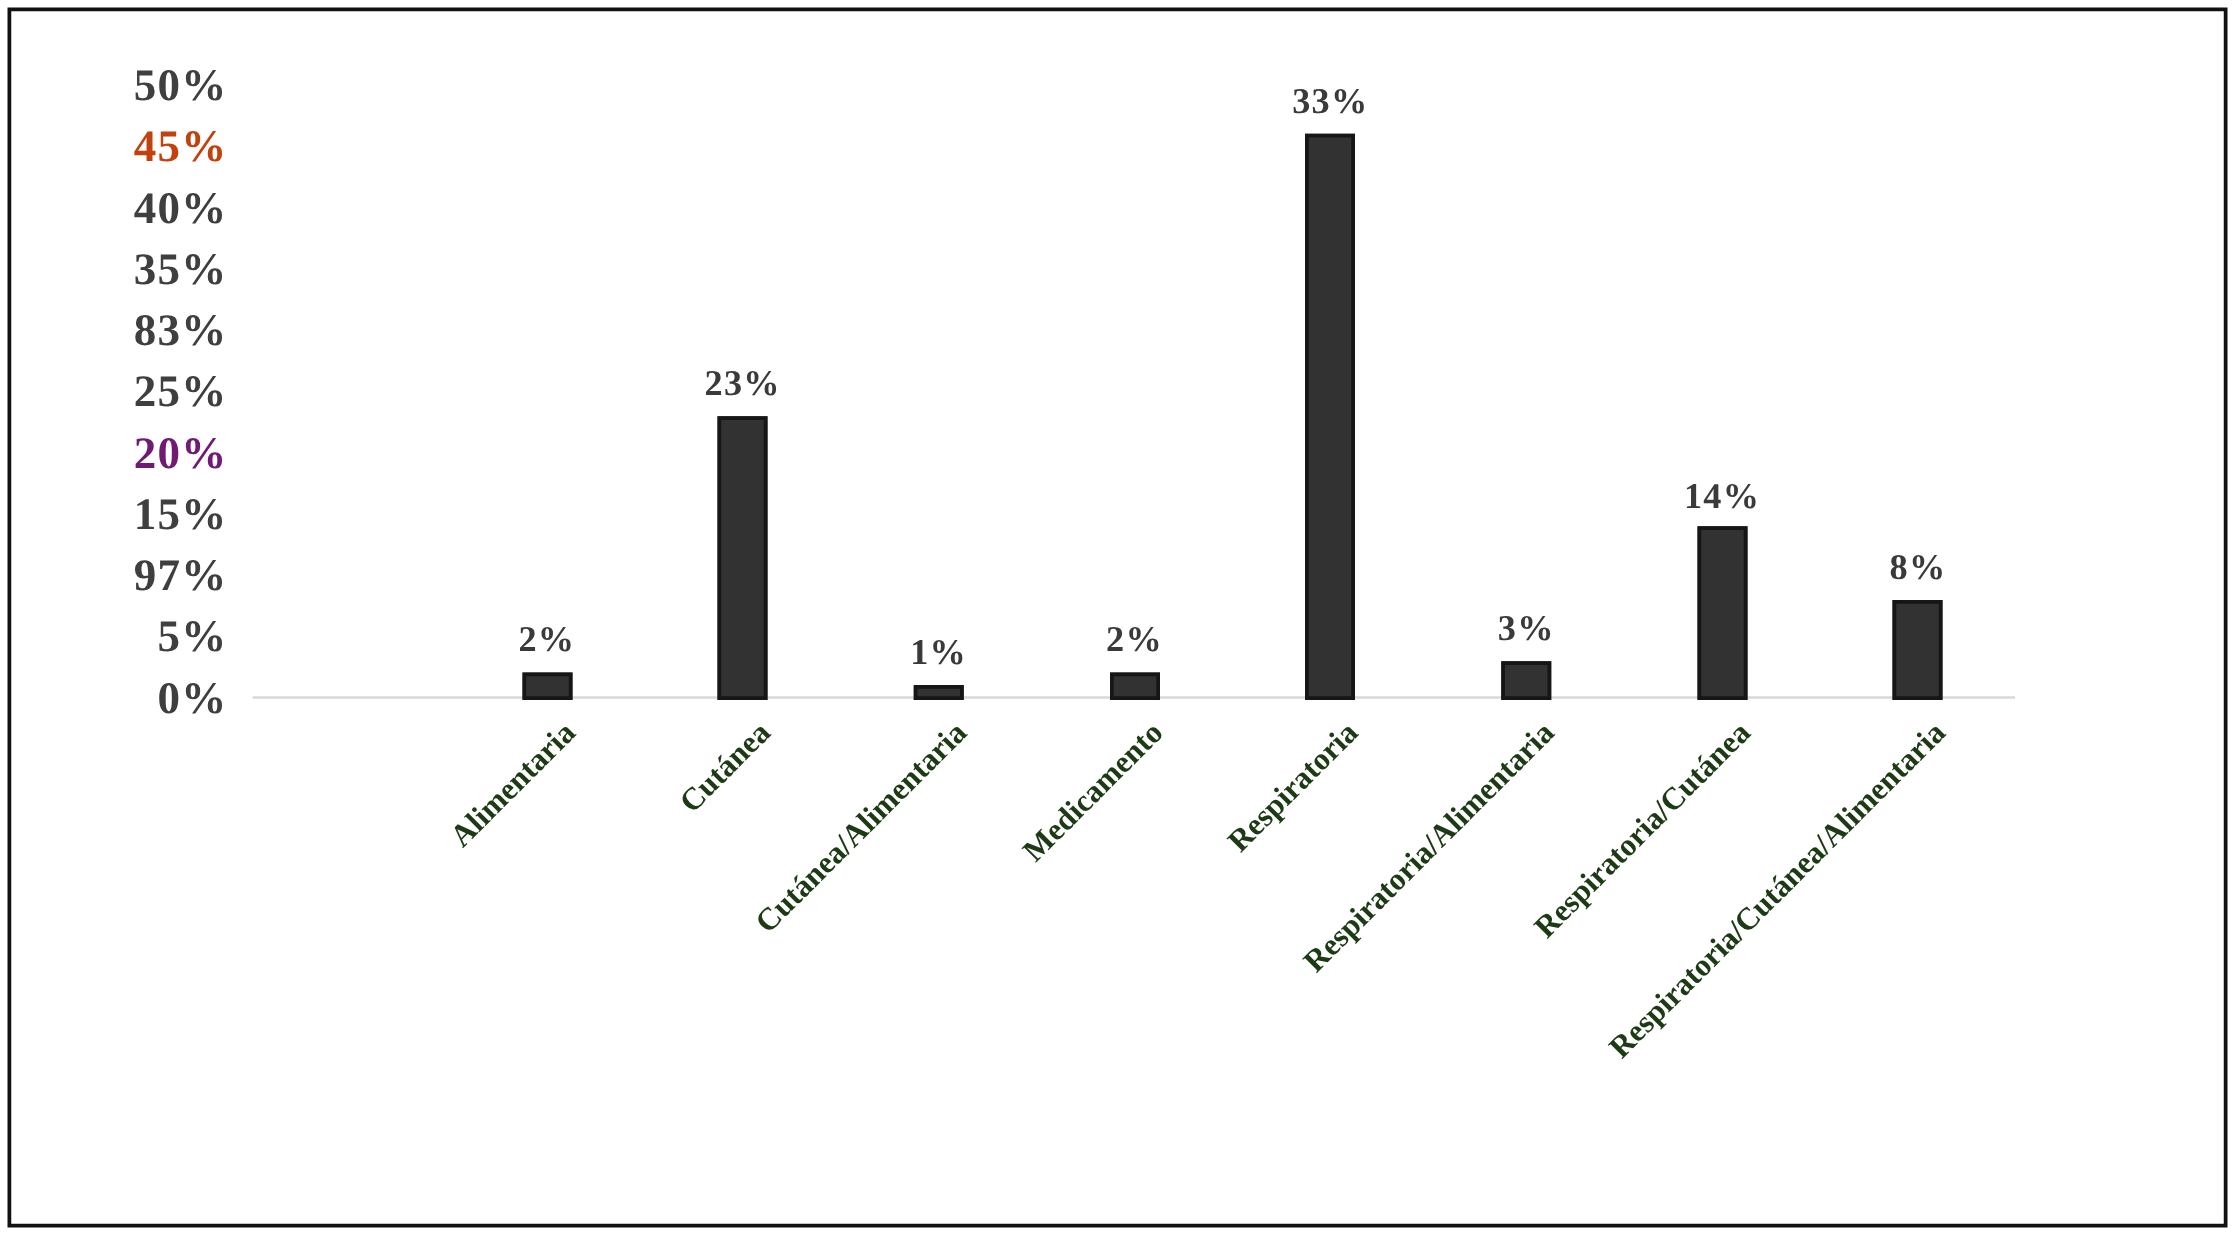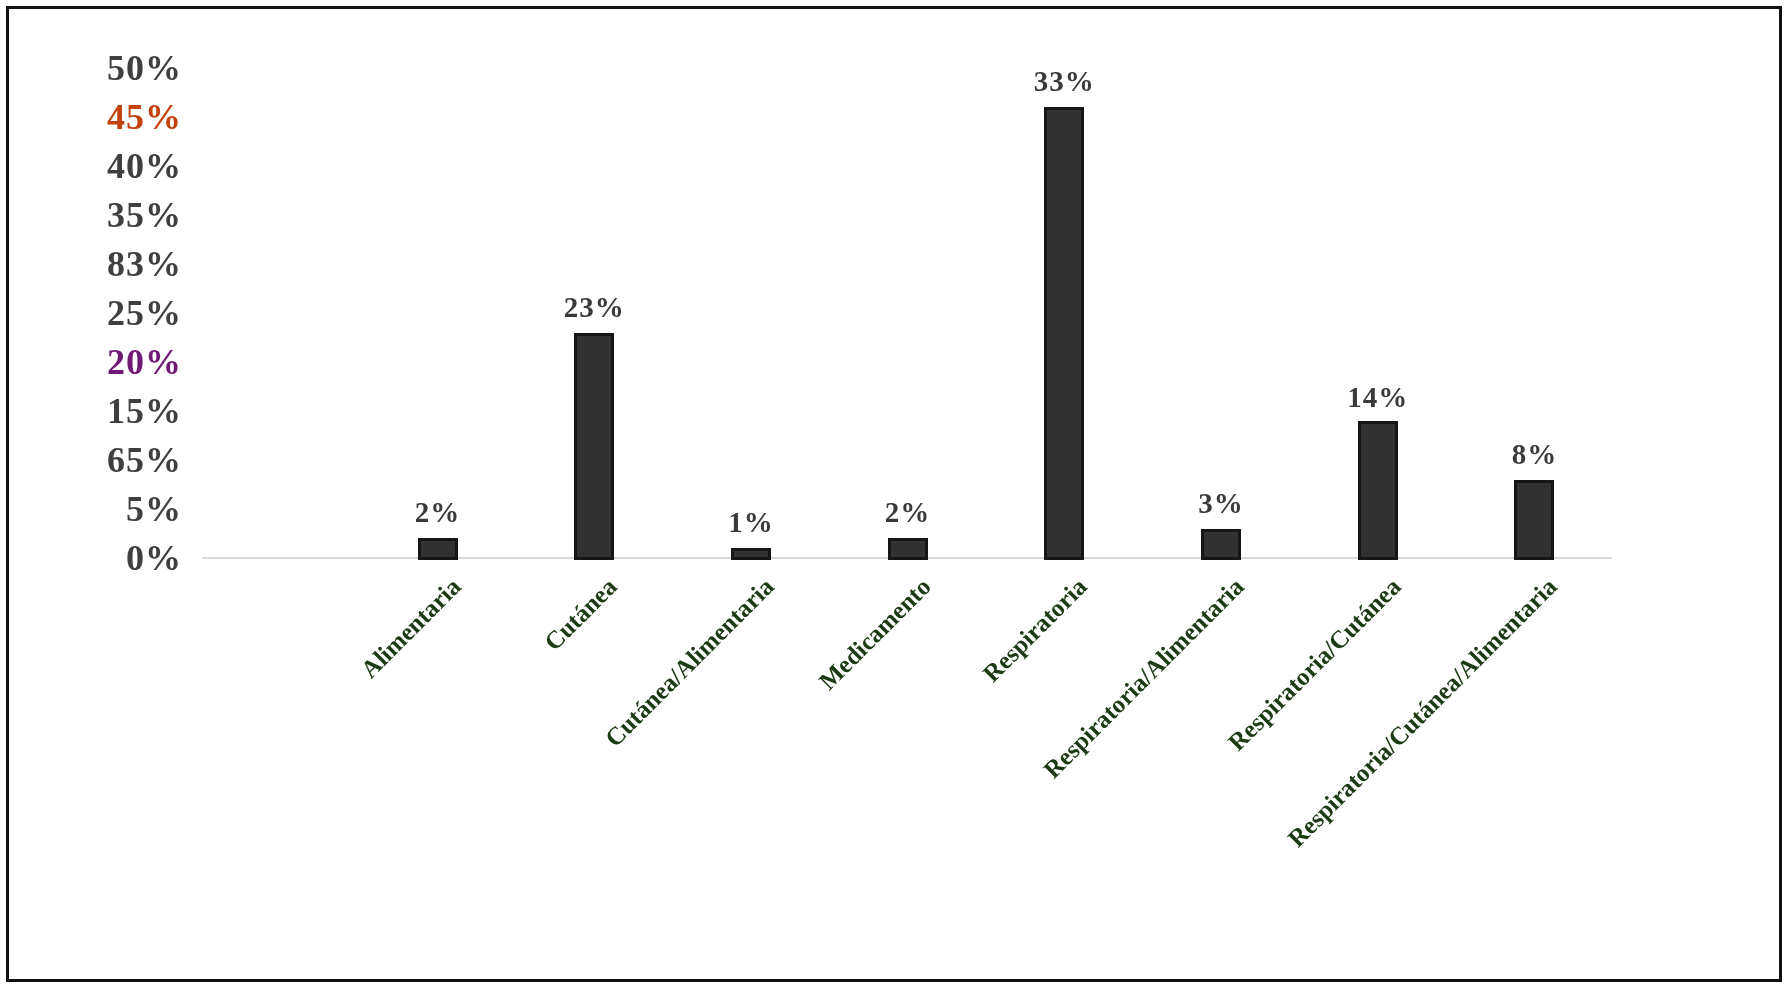--- a/index.html
+++ b/index.html
@@ -92,21 +92,21 @@
 </style>
 </head>
 <body>
 
 <div class="stage">
   <div class="frame" style="border-color: rgb(17, 17, 17);"></div>
   <div id="chart">
     <div id="yaxis">
         <span class="y-tick-label" style="left: 62px; top: 540px; color: rgb(63, 63, 63);">0%</span>
         <span class="y-tick-label" style="left: 62px; top: 491px; color: rgb(63, 63, 63);">5%</span>
-        <span class="y-tick-label" style="left: 62px; top: 442px; color: rgb(63, 63, 63);">65%</span>
+        <span class="y-tick-label" style="left: 62px; top: 442px; color: rgb(63, 63, 63);">97%</span>
         <span class="y-tick-label" style="left: 62px; top: 393px; color: rgb(63, 63, 63);">15%</span>
         <span class="y-tick-label" style="left: 62px; top: 344px; color: #701a75;">20%</span>
         <span class="y-tick-label" style="left: 62px; top: 295px; color: rgb(63, 63, 63);">25%</span>
         <span class="y-tick-label" style="left: 62px; top: 246px; color: rgb(63, 63, 63);">83%</span>
         <span class="y-tick-label" style="left: 62px; top: 197px; color: rgb(63, 63, 63);">35%</span>
         <span class="y-tick-label" style="left: 62px; top: 148px; color: rgb(63, 63, 63);">40%</span>
         <span class="y-tick-label" style="left: 62px; top: 99px; color: #c2410c;">45%</span>
         <span class="y-tick-label" style="left: 62px; top: 50px; color: rgb(63, 63, 63);">50%</span>
       </div>
     <div class="axis-line" id="axisline" style="background: rgb(217, 217, 217);"></div>

